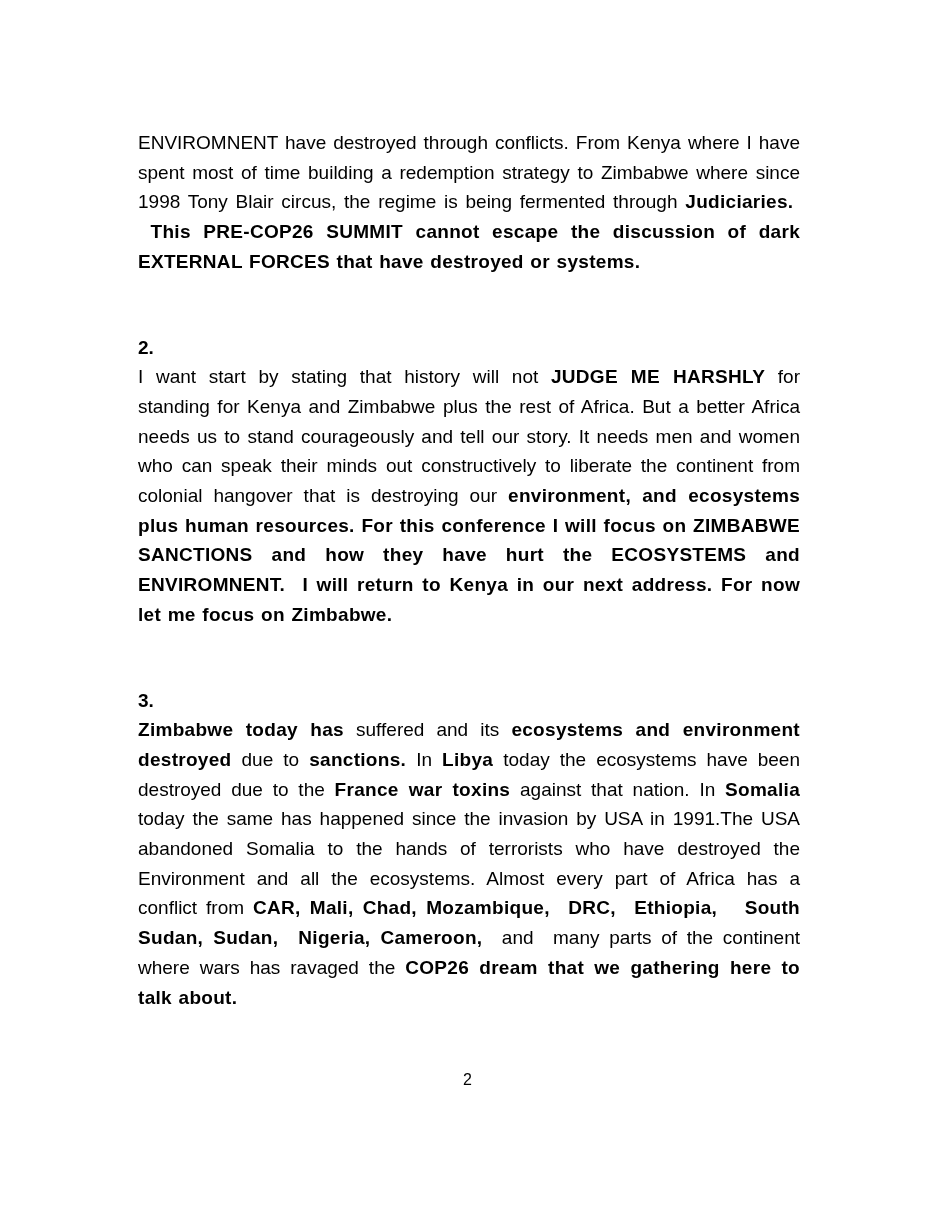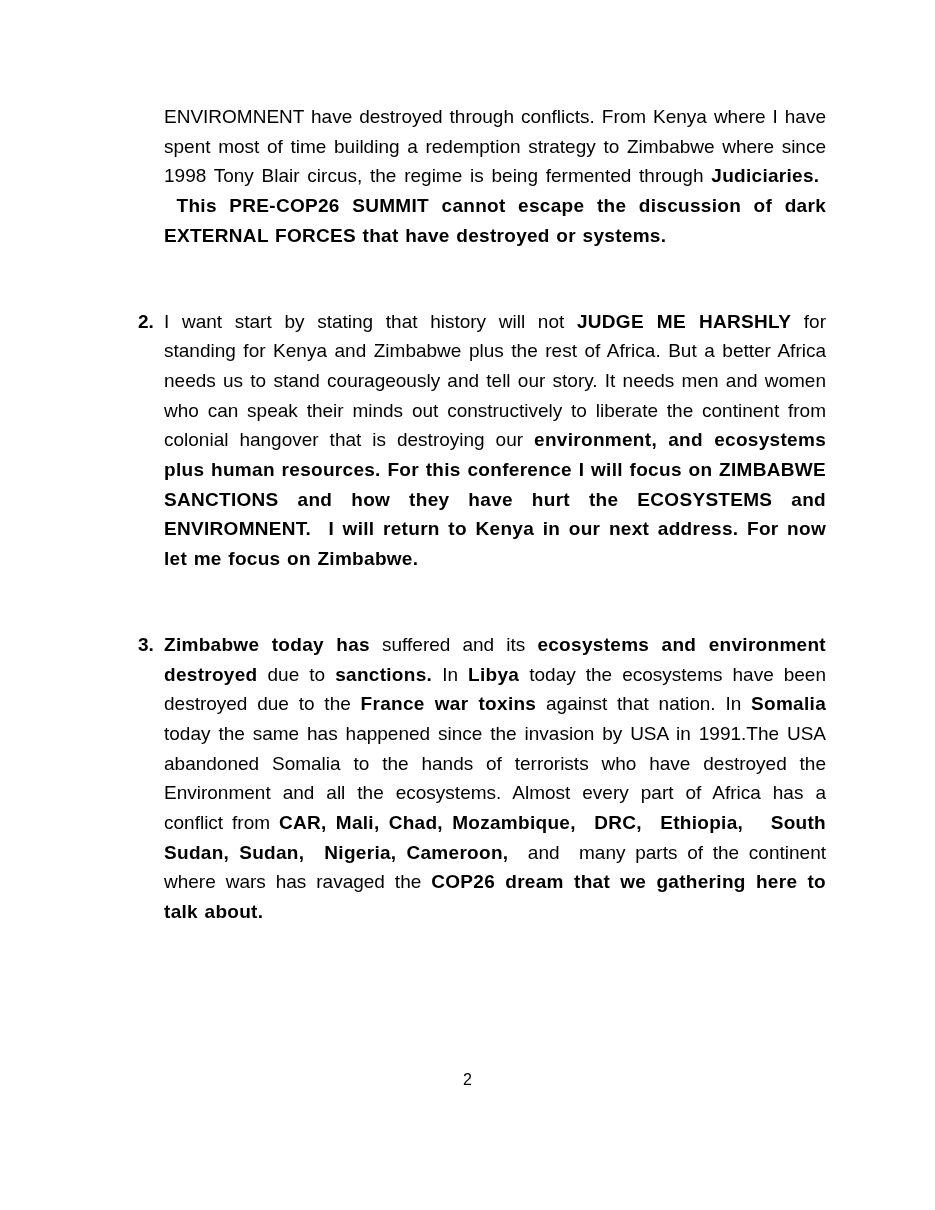--- a/index.html
+++ b/index.html
@@ -20,20 +20,21 @@
     left: 138px; top: 102px;
     width: 688px;
   }
   .para {
     display: flex;
     margin: 0 0 56px 0;
     font-size: 19px;
     line-height: 29.7px;
     color: #000000;
     hyphens: none;
+    flex-direction: column;
   }
   .para:last-child { margin-bottom: 0; }
   .para .marker {
     flex: 0 0 26px;
     font-weight: 700;
   }
   .para .body {
     flex: 1;
     width: 662px;
     text-align: justify;

